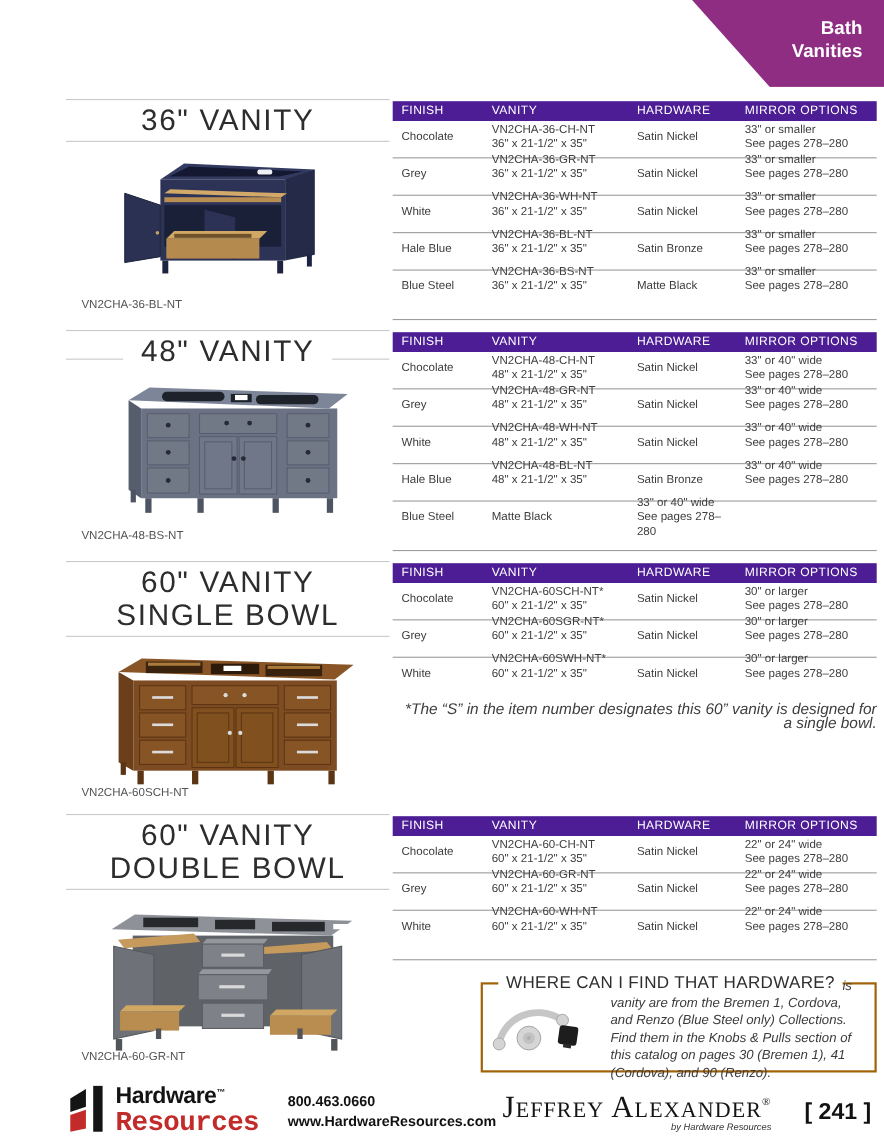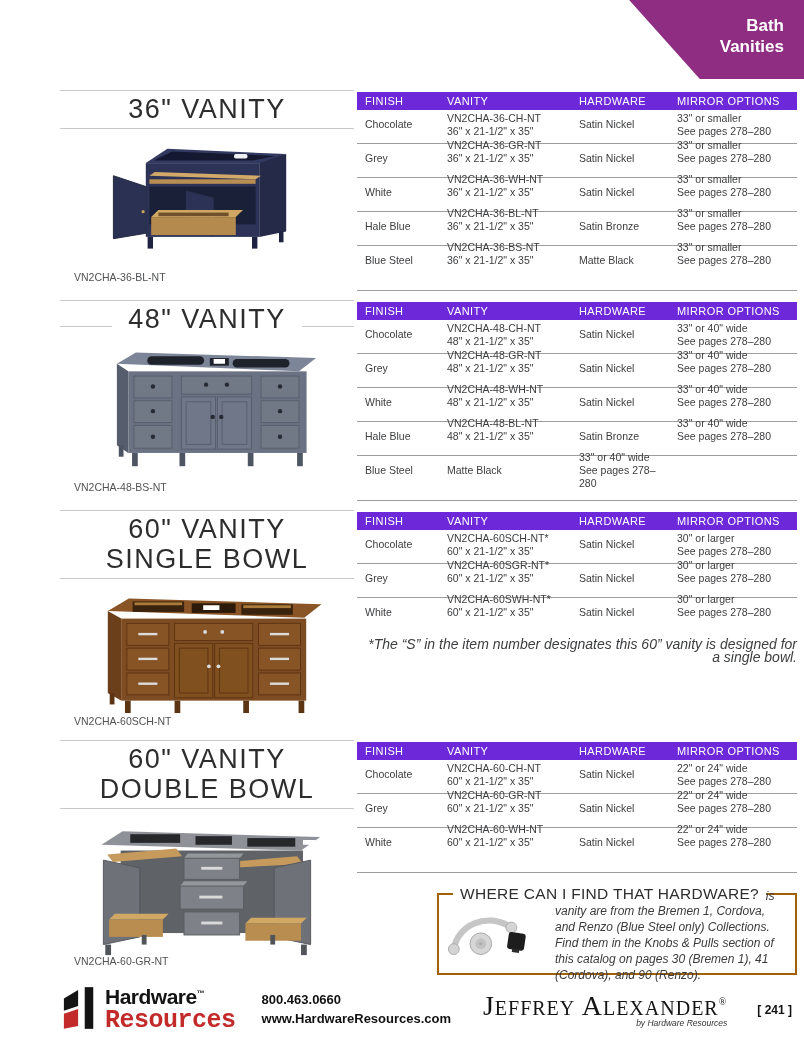--- a/index.html
+++ b/index.html
@@ -22,21 +22,21 @@
   .twrap .t{font-size:27px;line-height:30px;letter-spacing:1.5px;color:#2d2d2d;}
   .twrap.crossed::before{content:"";position:absolute;left:0;right:0;bottom:7px;border-top:1px solid #c9c9c9;}
   .twrap.crossed .t{display:inline-block;position:relative;background:#fff;padding:0 16px;z-index:1;}
   .ubar{border-top:1px solid #c9c9c9;margin-top:4px;}
   .vimg{display:block;margin:7px auto 0;text-align:center;}
   .caption{position:absolute;left:14px;bottom:7px;font-size:10.5px;color:#515254;}
 
   
   .vtable{position:absolute;left:357px;width:440px;font-size:10.5px;line-height:13px;}
   .t1{top:92px;} .t2{top:302px;} .t3{top:512px;} .t4{top:742px;}
-  .thead{display:grid;grid-template-columns:82px 132px 98px 1fr;background:#6d28d9;color:#fff;
+  .thead{display:grid;grid-template-columns:82px 132px 98px 1fr;background:#4c1d95;color:#fff;
          height:18px;align-items:center;font-size:11px;letter-spacing:.4px;}
   .thead>div{padding-left:8px;}
   .trow{display:grid;grid-template-columns:82px 132px 98px 1fr;min-height:33px;}
   .trow>div{padding-left:8px;padding-top:2px;box-sizing:border-box;}
   .trow+.trow{border-top:1px solid #9c9c9c;}
   .trow:last-child{min-height:44px;border-bottom:1px solid #9c9c9c;}
   .trow .finish,.trow .hw1{padding-top:8px;}
   .trow+.trow .pl{margin-top:-7px;}
   .fnote{font-style:italic;font-size:14px;text-align:right;margin-top:7px;color:#3c3d3f;}
 
@@ -54,21 +54,21 @@
   .hrtext{margin-left:7px;line-height:1;}
   .hw-line{font-size:21px;font-weight:bold;color:#131313;letter-spacing:-.5px;}
   .hw-line sup{font-size:8px;}
   .rs-line{font-size:25px;font-weight:bold;color:#c22b2a;letter-spacing:-.5px;margin-top:1px;font-family:Liberation Mono, monospace;}
   .contact{margin-left:26px;font-weight:bold;font-size:13px;color:#111;line-height:1.45;}
   .ja{margin-left:auto;}
   .ja .name{font-family:"Liberation Serif",serif;font-variant:small-caps;font-size:28px;color:#141414;
             letter-spacing:1px;line-height:1;}
   .ja .name sup{font-size:10px;font-variant:normal;}
   .ja .sub{font-size:8.5px;font-style:italic;text-align:right;margin-top:-2px;color:#333;}
-  .pagenum{margin-left:30px;margin-right:4px;font-weight:bold;font-size:12px;color:#111;white-space:nowrap;}
+  .pagenum{margin-left:30px;margin-right:4px;font-weight:bold;font-size:21px;color:#111;white-space:nowrap;}
 </style>
 </head>
 <body>
 
 <div class="page">
 
   <div class="banner">
     <div>Bath</div>
     <div>Vanities</div>
   </div>

